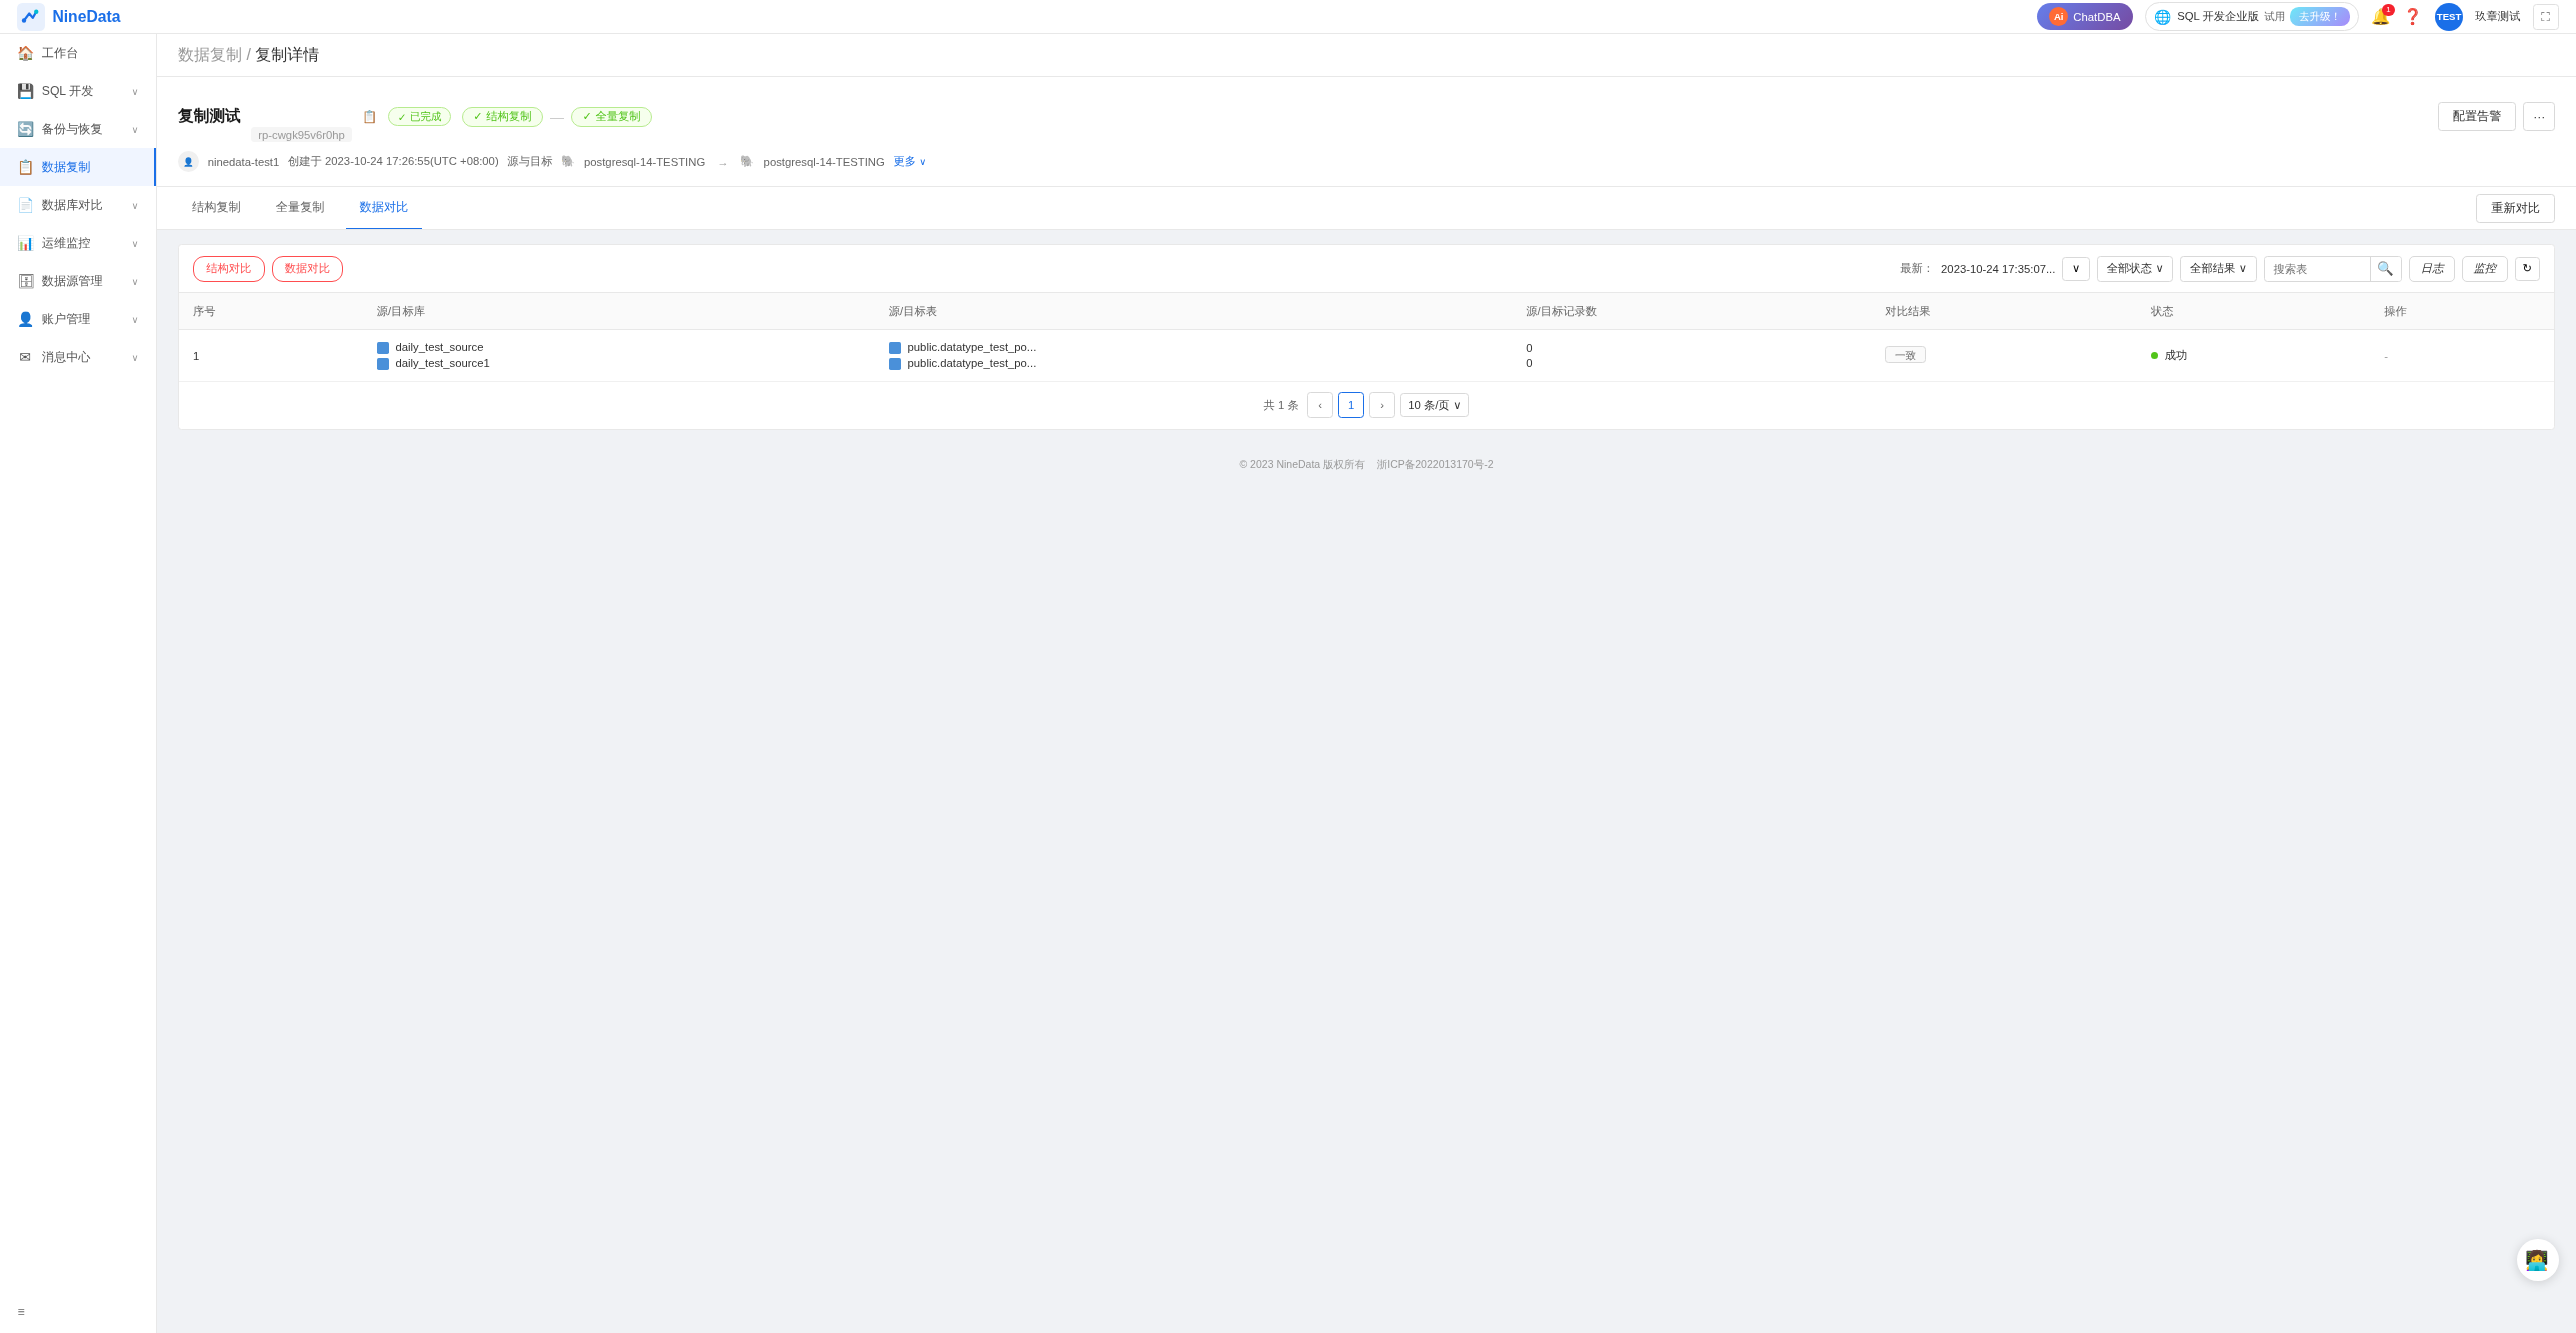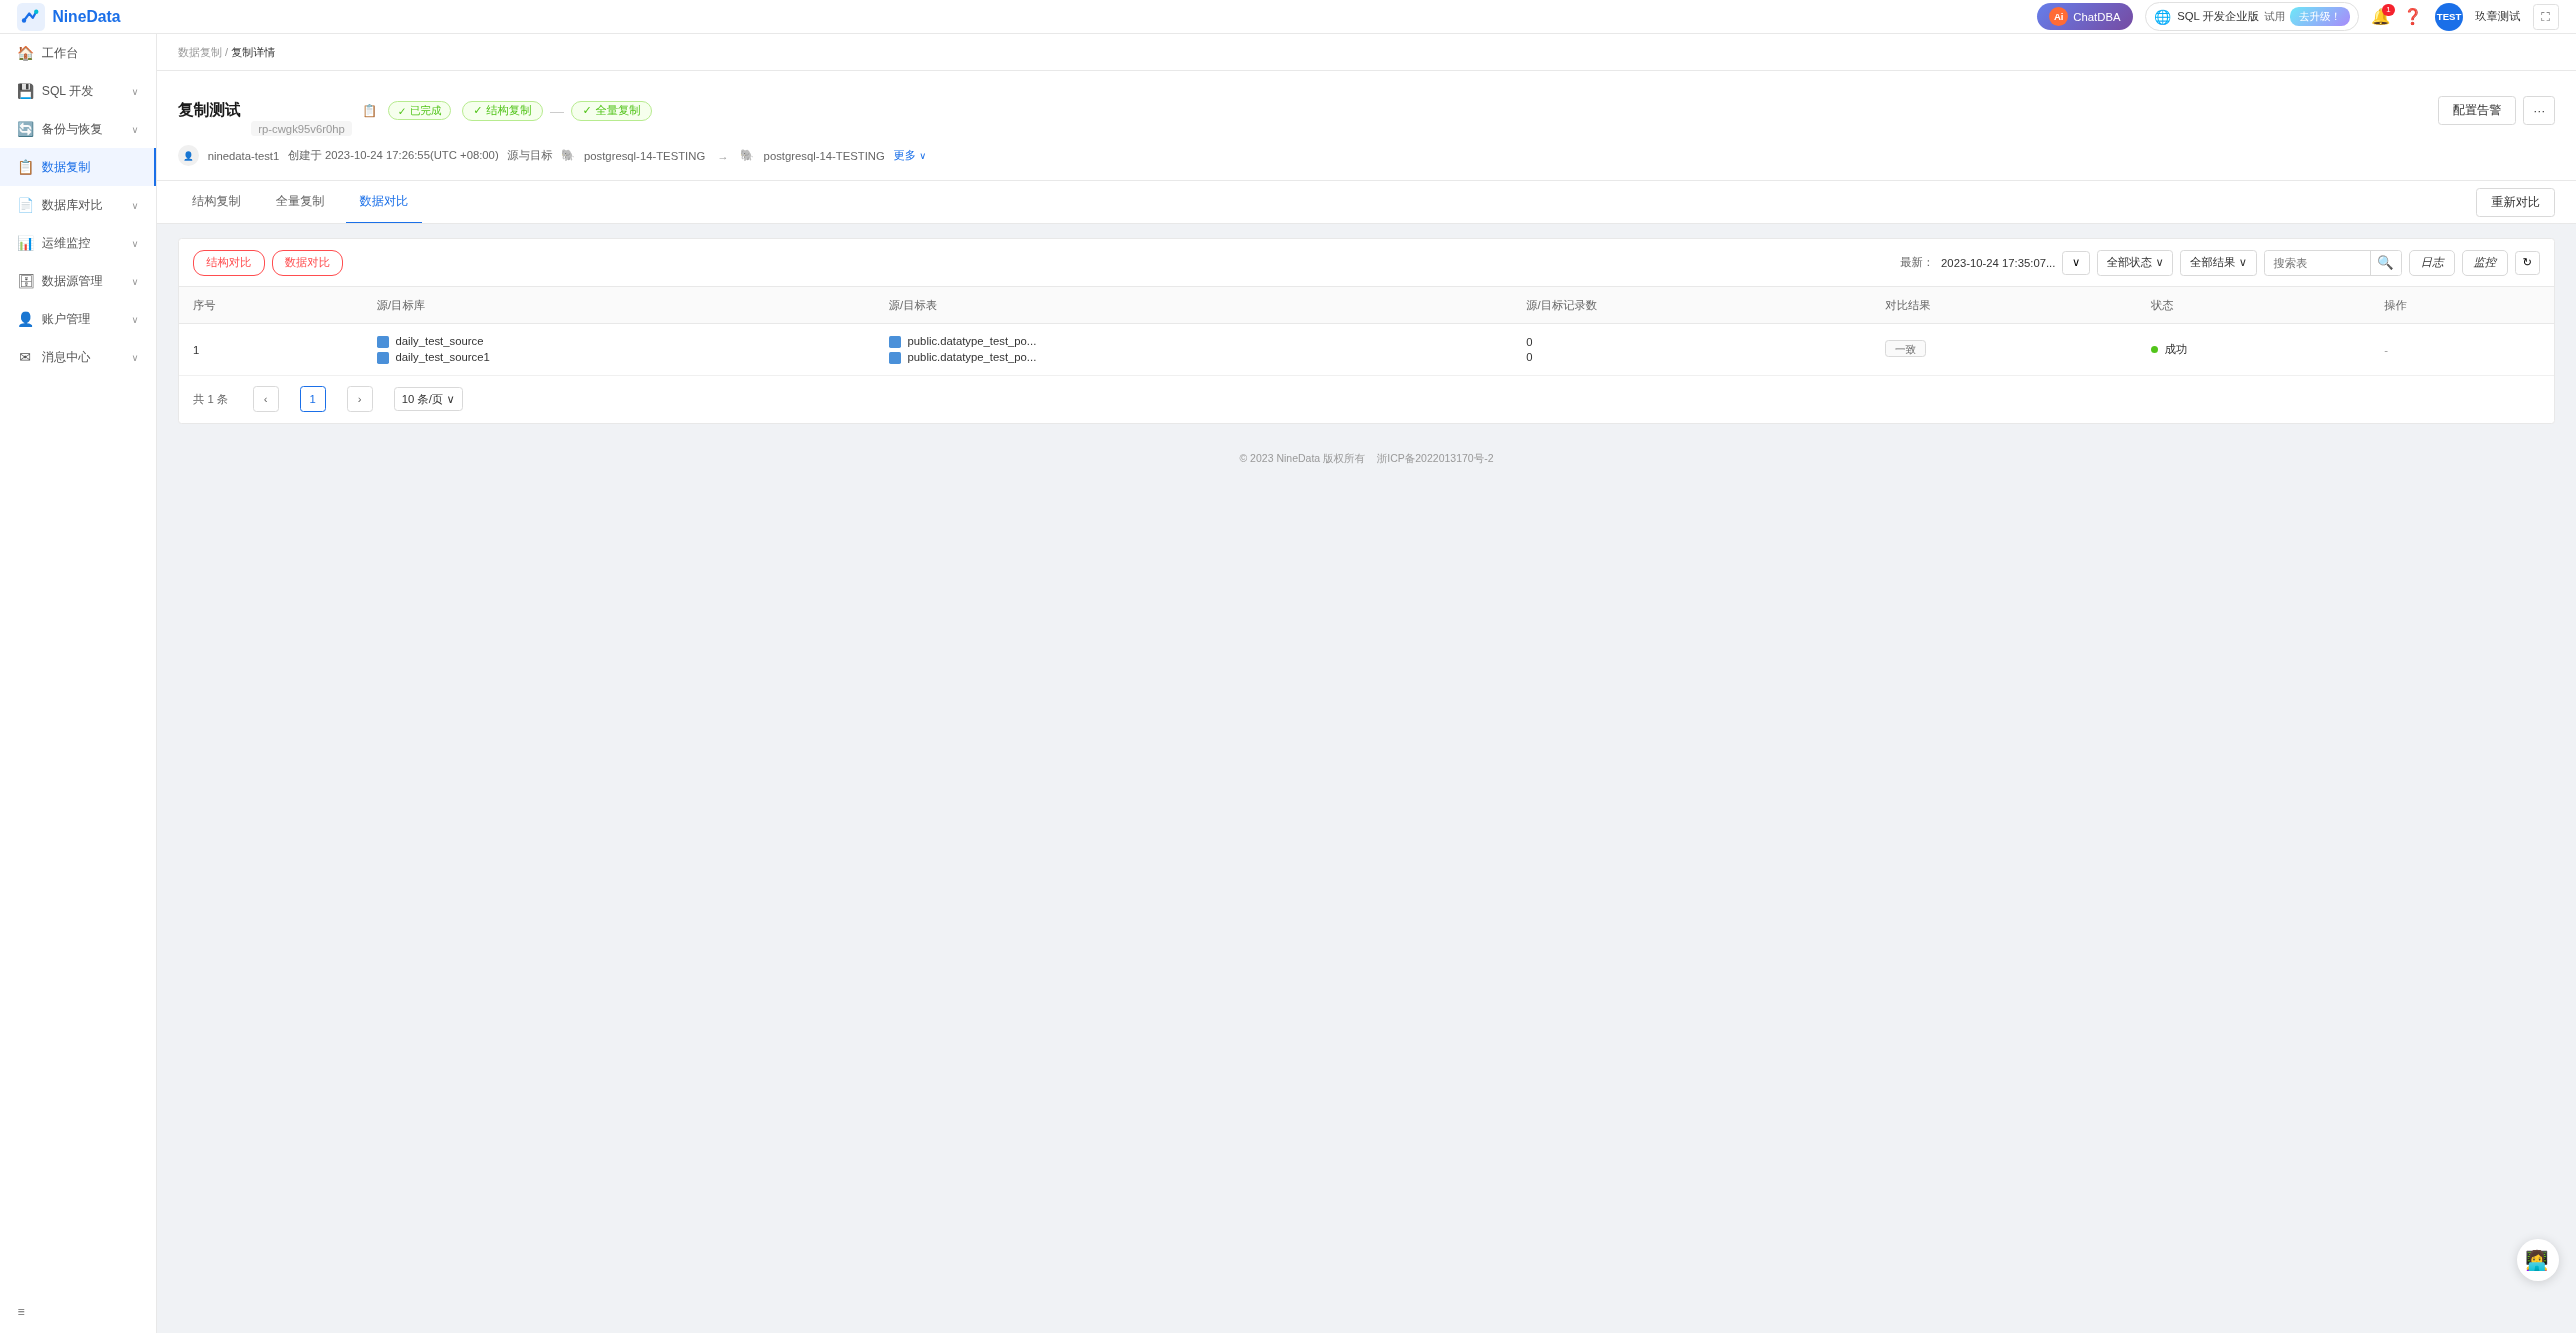--- a/index.html
+++ b/index.html
@@ -52,21 +52,21 @@
     .sidebar-item .item-icon { font-size: 14px; width: 15.7px; text-align: center; }
     .sidebar-item .chevron { margin-left: auto; font-size: 9.6px; color: #999; }
     .sidebar-bottom { margin-top: auto; padding: 14px 17.4px; cursor: pointer; color: #666; }
 
     
     .content { flex: 1; overflow-y: auto; background: #f0f2f5; }
 
     
     .breadcrumb-bar {
       background: #fff; padding: 10.5px 21px; border-bottom: 0.9px solid #e8e8e8;
-      font-size: 11px; color: #999;
+      font-size: 16px; color: #999;
     }
     .breadcrumb-bar a { color: #999; text-decoration: none; }
     .breadcrumb-bar .current { color: #333; }
 
     
     .page-header {
       background: #fff; padding: 14px 21px; border-bottom: 0.9px solid #e8e8e8;
     }
     .header-row1 { display: flex; align-items: center; gap: 10.5px; margin-bottom: 8.7px; }
     .page-title { font-size: 15.7px; font-weight: 600; color: #1a1a1a; }
@@ -138,22 +138,22 @@
     .data-table td { padding: 10.5px 14px; font-size: 11.3px; color: #333; border-bottom: 0.9px solid #f0f0f0; }
     .data-table tr:last-child td { border-bottom: none; }
     .db-icon { display: inline-block; width: 12.2px; height: 12.2px; background: #4a90d9; border-radius: 1.7px; margin-right: 3.5px; vertical-align: middle; }
     .table-icon { display: inline-block; width: 12.2px; height: 12.2px; background: #4a90d9; border-radius: 1.7px; margin-right: 3.5px; vertical-align: middle; }
     .consistent-badge { border: 0.9px solid #d9d9d9; color: #666; padding: 1.7px 8.7px; border-radius: 3.5px; font-size: 10.5px; background: #fafafa; }
     .success-dot { display: inline-block; width: 7px; height: 7px; background: #52c41a; border-radius: 50%; margin-right: 3.5px; }
     .dash { color: #999; }
 
     
     .pagination-row {
-      display: flex; align-items: center; justify-content: flex-start;
-      padding: 10.5px 14px; gap: 21px; border-top: 0.9px solid #f0f0f0;
+      display: flex; align-items: center; justify-content: center;
+      padding: 10.5px 14px; gap: 5px; border-top: 0.9px solid #f0f0f0;
     }
     .page-total { font-size: 11.3px; color: #666; margin-right: 3.5px; }
     .page-nav-btn { border: 0.9px solid #d9d9d9; background: #fff; width: 26px; height: 26px; border-radius: 3.5px; cursor: pointer; display: flex; align-items: center; justify-content: center; font-size: 11.3px; color: #666; }
     .page-nav-btn.active-page { border-color: #1a6fe8; color: #1a6fe8; background: #fff; }
     .page-size-select { border: 0.9px solid #d9d9d9; background: #fff; padding: 3.5px 7px; border-radius: 3.5px; cursor: pointer; font-size: 11.3px; display: flex; align-items: center; gap: 3.5px; }
 
     
     .watermark-container { position: relative; overflow: hidden; }
 
     

